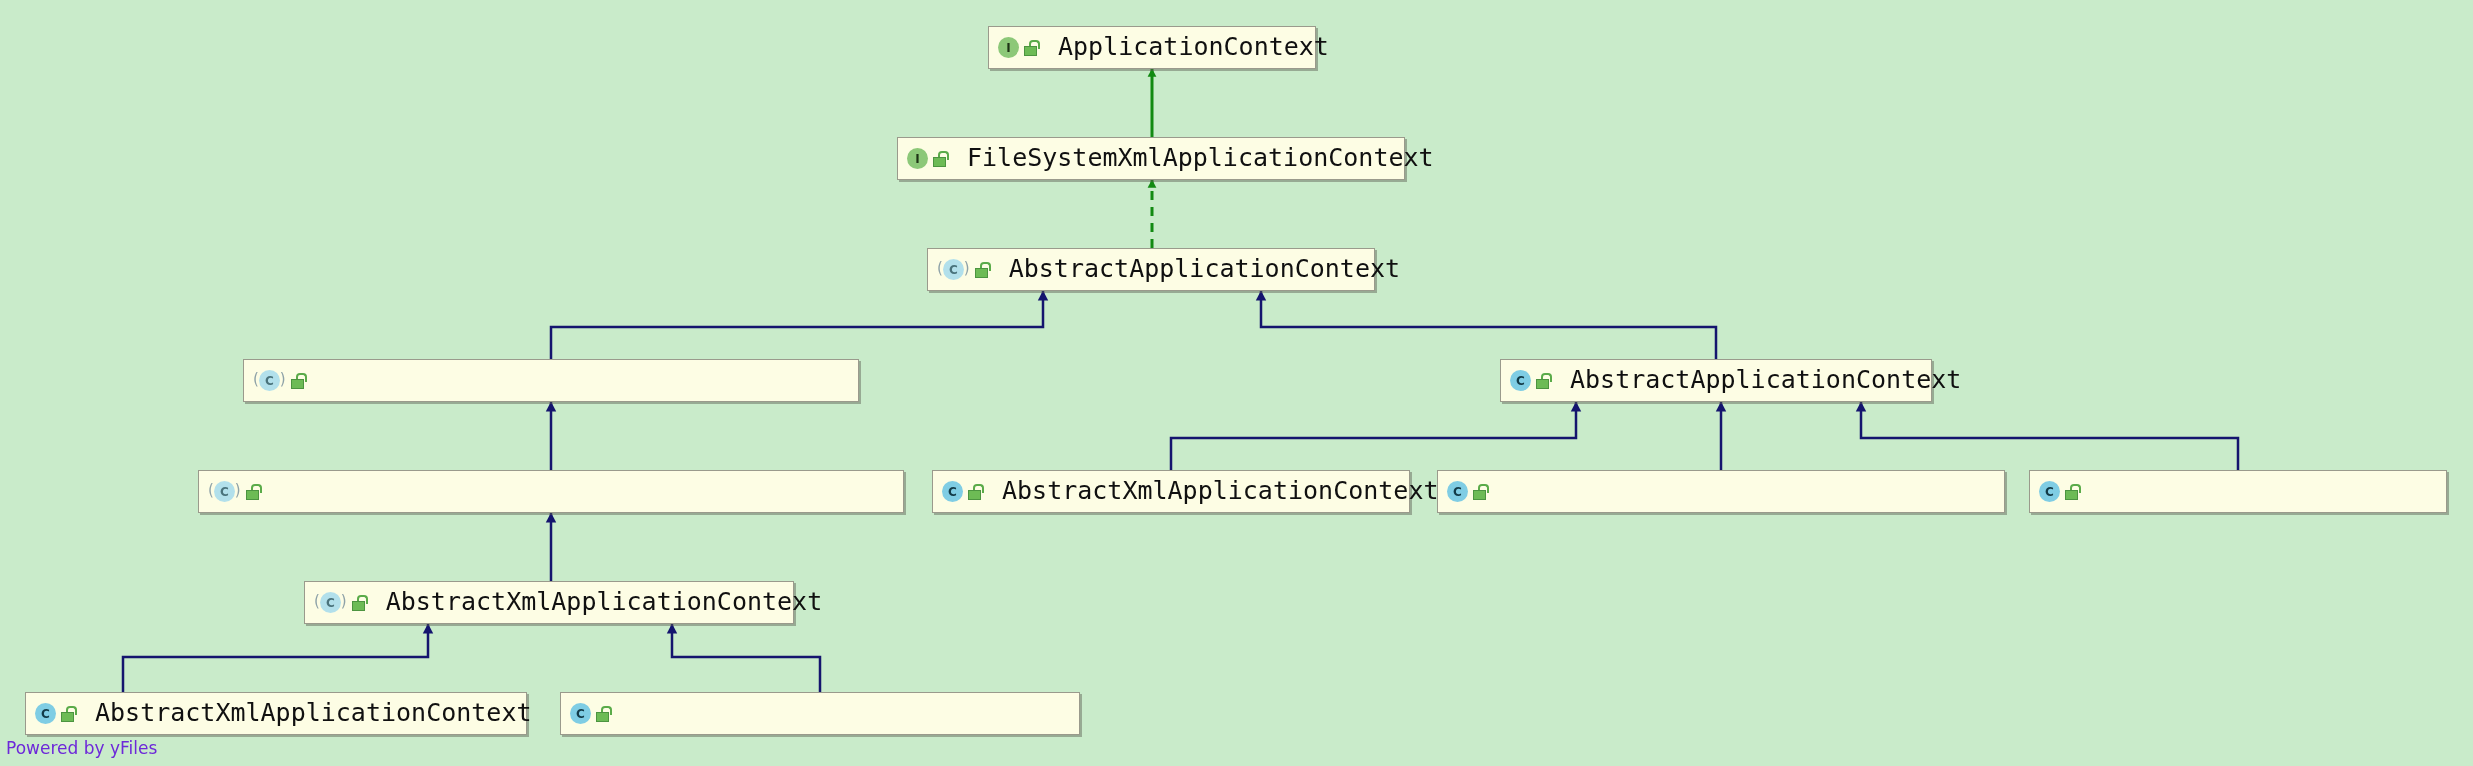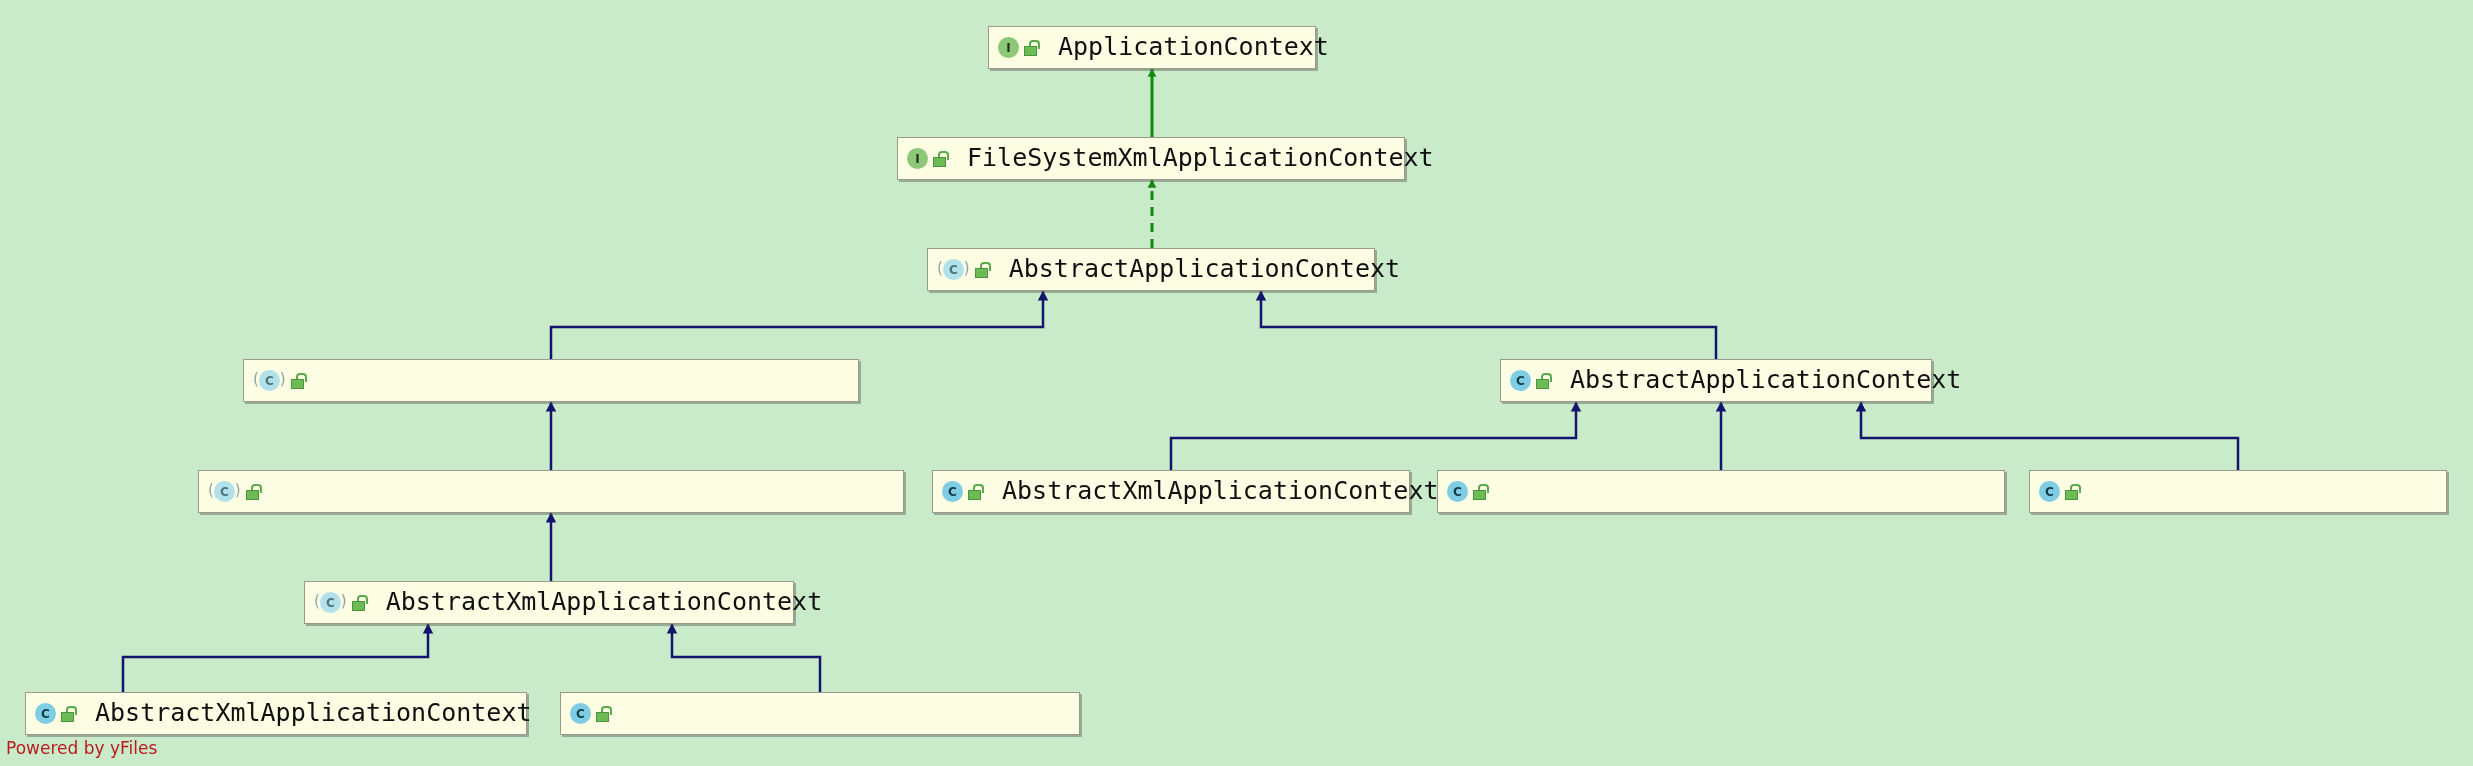--- a/index.html
+++ b/index.html
@@ -105,21 +105,21 @@
     height: 8px;
     background: #6dbb55;
     border: 1px solid #4c9440;
   }
   #watermark {
     position: absolute;
     left: 6px;
     top: 738px;
     font-family: "DejaVu Sans", "Liberation Sans", sans-serif;
     font-size: 17px;
-    color: #b91c1c;
+    color: #6d28d9;
     user-select: none;
   }
 </style>
 </head>
 <body>
 
 <div id="diagram-root">
 
   <svg id="edge-layer" width="2473" height="766" viewBox="0 0 2473 766" xmlns="http://www.w3.org/2000/svg">
     <defs>

